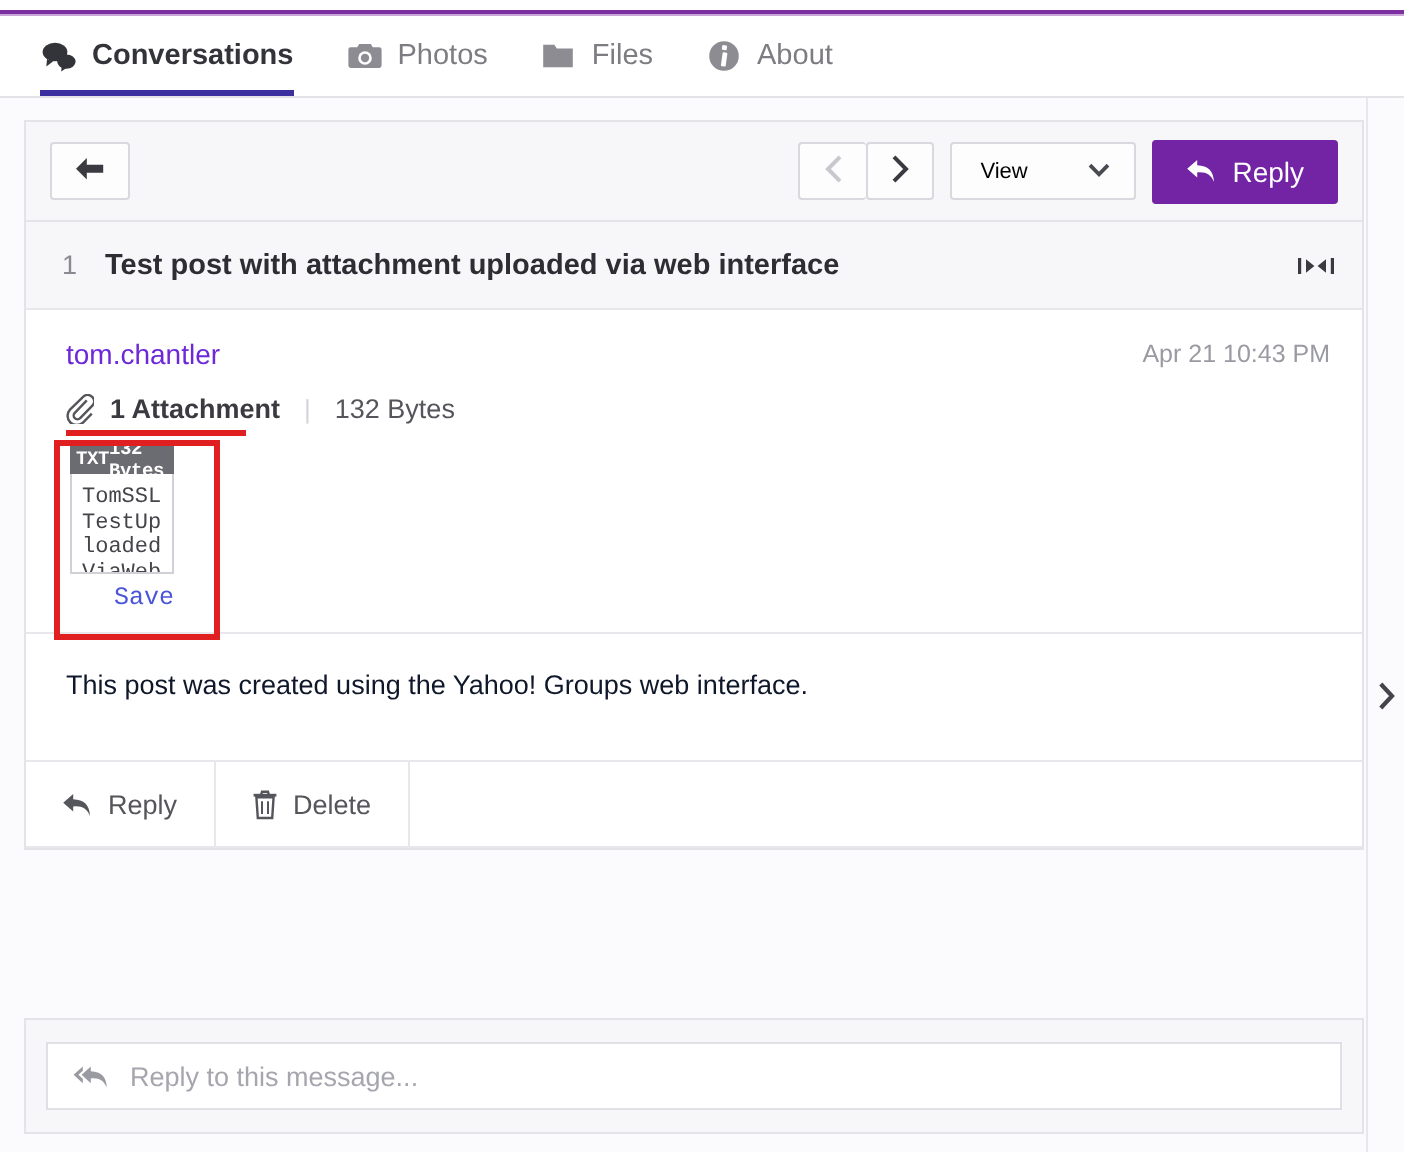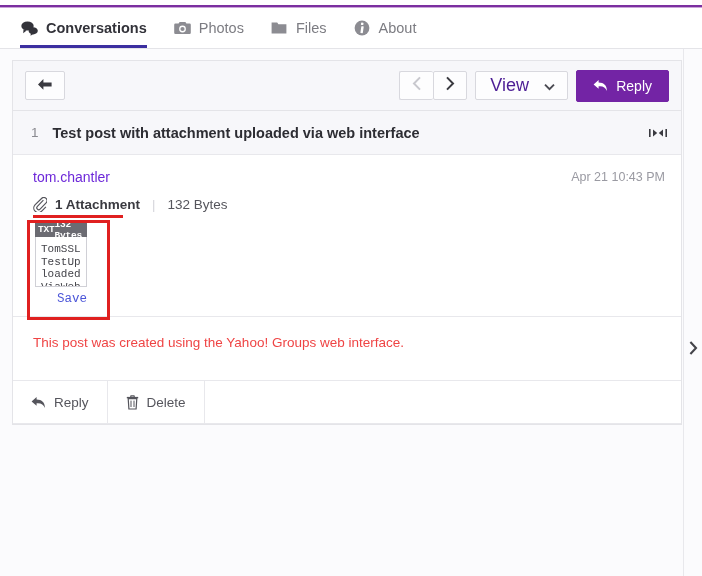--- a/index.html
+++ b/index.html
@@ -141,22 +141,22 @@
   .btn {
     background: #fdfdfe;
     border: 1px solid #d8d8de;
     border-radius: 2px;
     height: 29px;
     display: inline-flex;
     align-items: center;
     justify-content: center;
     cursor: pointer;
     box-sizing: border-box;
-    color: #4c1d95;
-    font-size: 18px;
+    color: #000000;
+    font-size: 11px;
   }
   .btn-back { width: 40px; }
   .spacer { flex: 1; }
   .btn-prev, .btn-next {
     width: 34px;
     margin-left: 0;
   }
   .btn-prev { border-right: none; }
   .btn-view {
     width: 93px;
@@ -303,21 +303,21 @@
     width: 83px;
     height: 100px;
     border: 3px solid #e02020;
     box-sizing: border-box;
     pointer-events: none;
   }
 
   
   .post-text {
     padding: 18px 20px 30px 20px;
-    color: #ef4444;
+    color: #0f172a;
     font-size: 13.5px;
     border-bottom: 1px solid #e8e8ec;
     min-height: 54px;
     box-sizing: border-box;
   }
 
   
   .action-bar {
     display: flex;
     height: 42px;
@@ -548,16 +548,27 @@
               <path d="M5 5.6 L5 12 M8 5.6 L8 12" stroke="#55555c" stroke-width="1"></path>
             </svg>
           </span>
           <span>Delete</span>
         </div>
         <div class="action-fill"></div>
       </div>
 
     </div>
 
+    <div class="reply-card">
+      <div class="reply-input">
+        <span class="rr-icon">
+          <svg width="19" height="13" viewBox="0 0 19 13">
+            <path d="M5.4 1.2 L0.8 5.4 L5.4 9.6 L5.4 7.4 L3.2 5.4 L5.4 3.4 Z" fill="#9a9aa2"></path>
+            <path d="M9.4 1.2 L4.8 5.4 L9.4 9.6 L9.4 7.2 C13.6 6.8 15.8 8.2 17.4 11.8 C17.2 6.4 14.6 3.8 9.4 3.6 Z" fill="#9a9aa2"></path>
+          </svg>
+        </span>
+        <span>Reply to this message...</span>
+      </div>
+    </div>
 
   </div>
 
 </div>
 
 </body></html>

